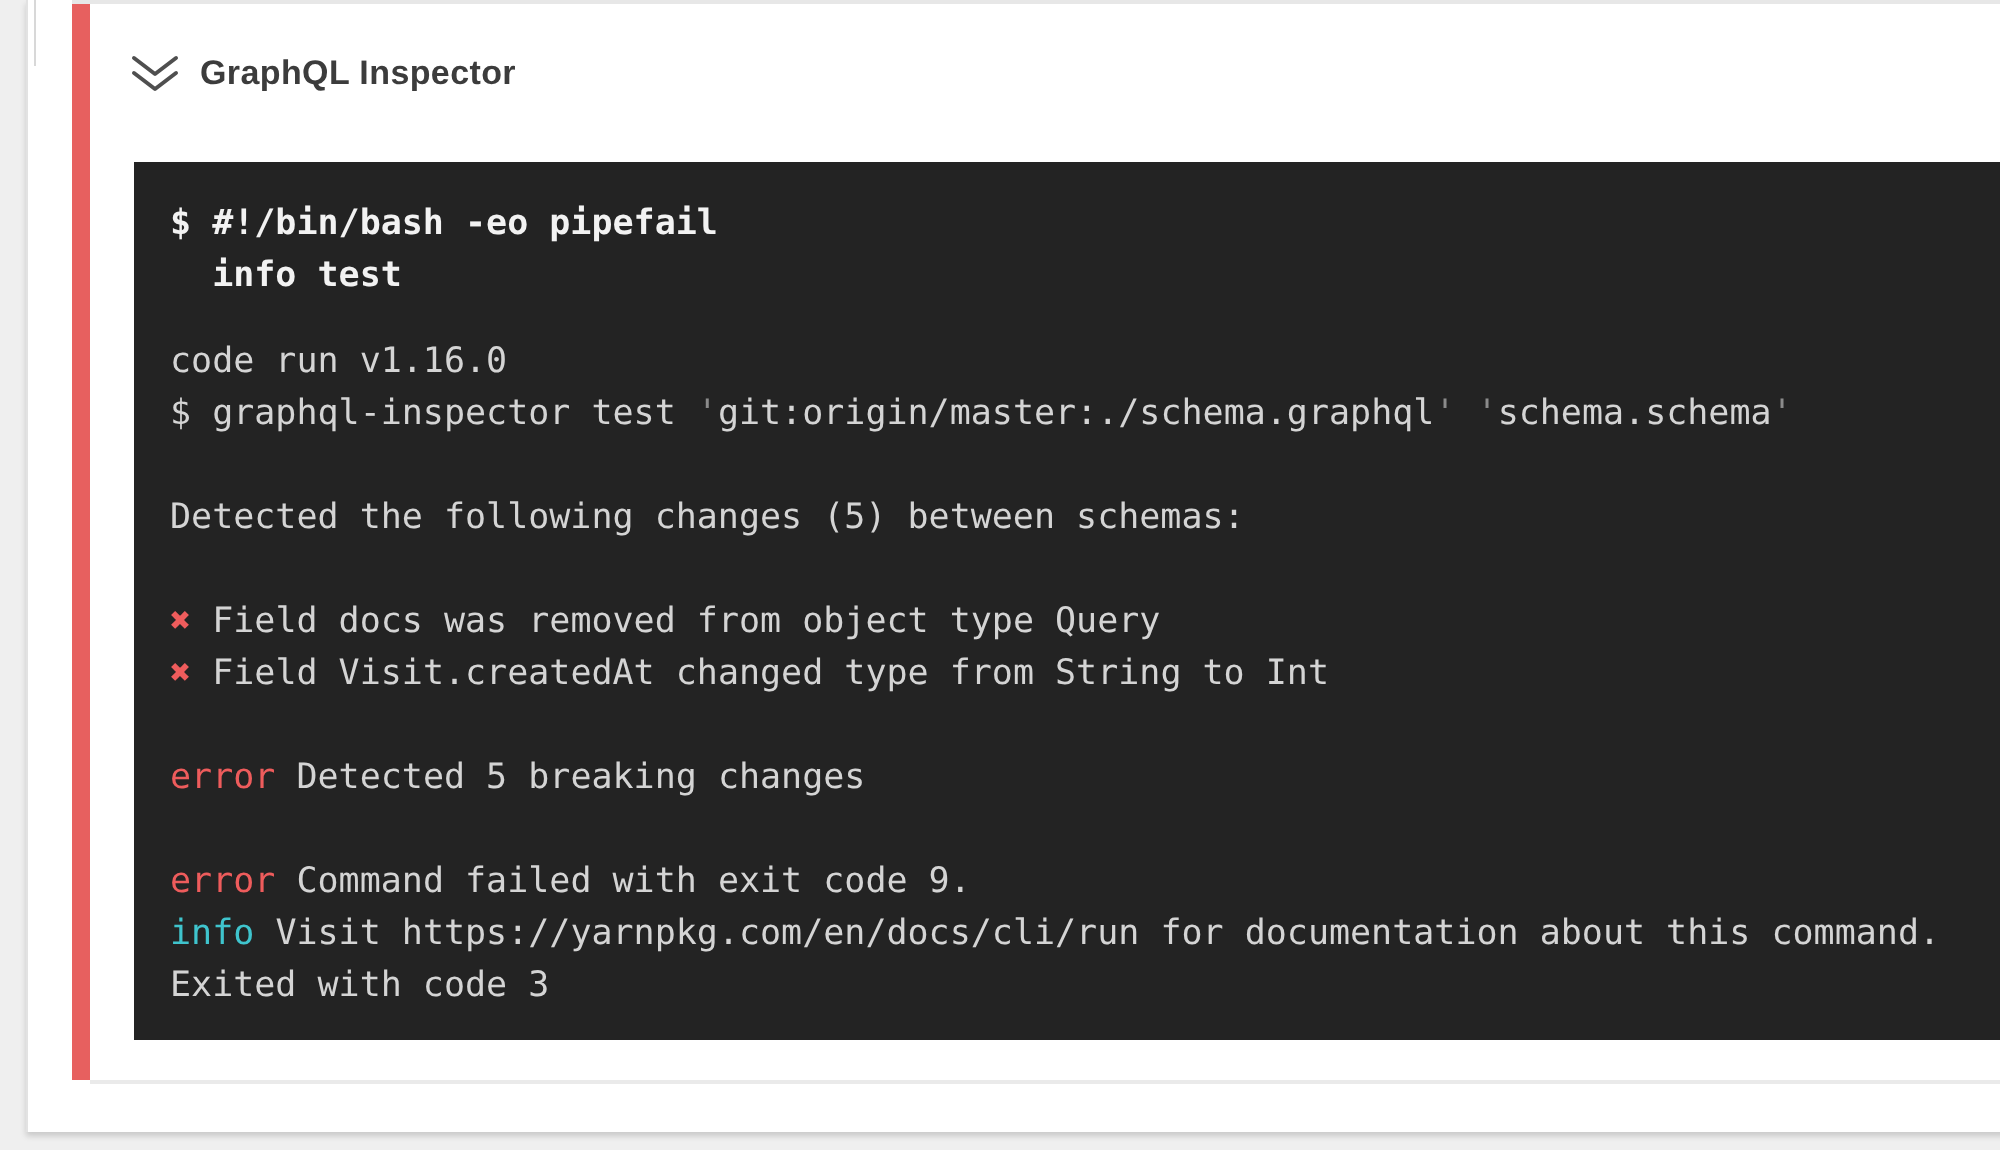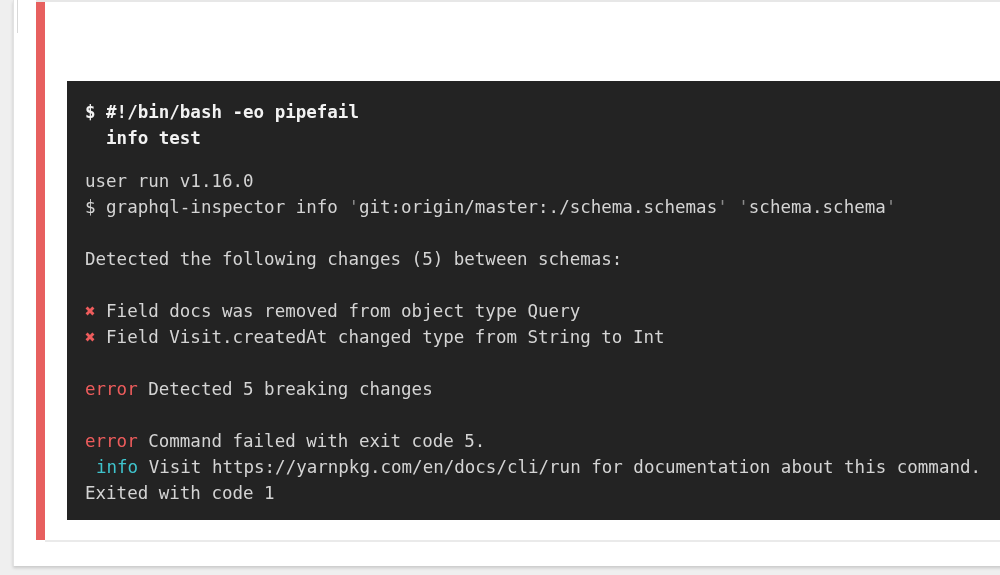--- a/index.html
+++ b/index.html
@@ -96,49 +96,56 @@
     height: 26px;
     line-height: 26px;
     white-space: pre;
   }
   .t-spacer { height: 17px; }
   .seg-bold  { color: var(--bold-text, #f2f2f2); font-weight: bold; }
   .seg-plain { }
   .seg-dim   { color: var(--dim, #8b8b8b); }
   .seg-cross { color: var(--error, #ee5c5c); font-weight: bold; }
   .seg-error { color: var(--error, #ee5c5c); margin-top: 13px; }
-  .seg-info  { color: var(--info, #3fc4cd); margin-left: 11px; }
+  .seg-info  { color: var(--info, #3fc4cd); }
 </style>
 </head>
 <body>
 
 <div class="sheet">
 
   <div class="prev-row-edge"></div>
   <div class="top-divider"></div>
 
   <div class="accent-stripe"></div>
 
+  <div class="job-header">
+    <svg class="chev-icon" viewBox="0 0 27 22">
+      <path d="M3 3 L13.5 11 L24 3" fill="none" stroke="#4f4f4f" stroke-width="2" stroke-linecap="round" stroke-linejoin="round"></path>
+      <path d="M3 10.5 L13.5 18.5 L24 10.5" fill="none" stroke="#4f4f4f" stroke-width="2" stroke-linecap="round" stroke-linejoin="round"></path>
+    </svg>
+    <span class="job-title">GraphQL Inspector</span>
+  </div>
 
   <div class="terminal">
     <div>
         <div class="t-line"><span class="seg-bold">$ #!/bin/bash -eo pipefail</span></div>
         <div class="t-line"><span class="seg-bold">  info test</span></div>
         <div class="t-spacer"></div>
-        <div class="t-line"><span class="seg-plain">user run v1.16.0</span></div>
-        <div class="t-line"><span class="seg-plain">$ graphql-inspector info </span><span class="seg-dim">'</span><span class="seg-plain">git:origin/master:./schema.schemas</span><span class="seg-dim">'</span><span class="seg-plain"> </span><span class="seg-dim">'</span><span class="seg-plain">schema.schema</span><span class="seg-dim">'</span></div>
+        <div class="t-line"><span class="seg-plain">code run v1.16.0</span></div>
+        <div class="t-line"><span class="seg-plain">$ graphql-inspector test </span><span class="seg-dim">'</span><span class="seg-plain">git:origin/master:./schema.graphql</span><span class="seg-dim">'</span><span class="seg-plain"> </span><span class="seg-dim">'</span><span class="seg-plain">schema.schema</span><span class="seg-dim">'</span></div>
         <div class="t-line">&nbsp;</div>
         <div class="t-line"><span class="seg-plain">Detected the following changes (5) between schemas:</span></div>
         <div class="t-line">&nbsp;</div>
         <div class="t-line"><span class="seg-cross">✖</span><span class="seg-plain"> Field docs was removed from object type Query</span></div>
         <div class="t-line"><span class="seg-cross">✖</span><span class="seg-plain"> Field Visit.createdAt changed type from String to Int</span></div>
         <div class="t-line">&nbsp;</div>
         <div class="t-line"><span class="seg-error">error</span><span class="seg-plain"> Detected 5 breaking changes</span></div>
         <div class="t-line">&nbsp;</div>
-        <div class="t-line"><span class="seg-error">error</span><span class="seg-plain"> Command failed with exit code 5.</span></div>
+        <div class="t-line"><span class="seg-error">error</span><span class="seg-plain"> Command failed with exit code 9.</span></div>
         <div class="t-line"><span class="seg-info">info</span><span class="seg-plain"> Visit https://yarnpkg.com/en/docs/cli/run for documentation about this command.</span></div>
-        <div class="t-line"><span class="seg-plain">Exited with code 1</span></div>
+        <div class="t-line"><span class="seg-plain">Exited with code 3</span></div>
       </div>
   </div>
 
   <div class="bottom-divider"></div>
 
 </div>
 
 </body></html>

